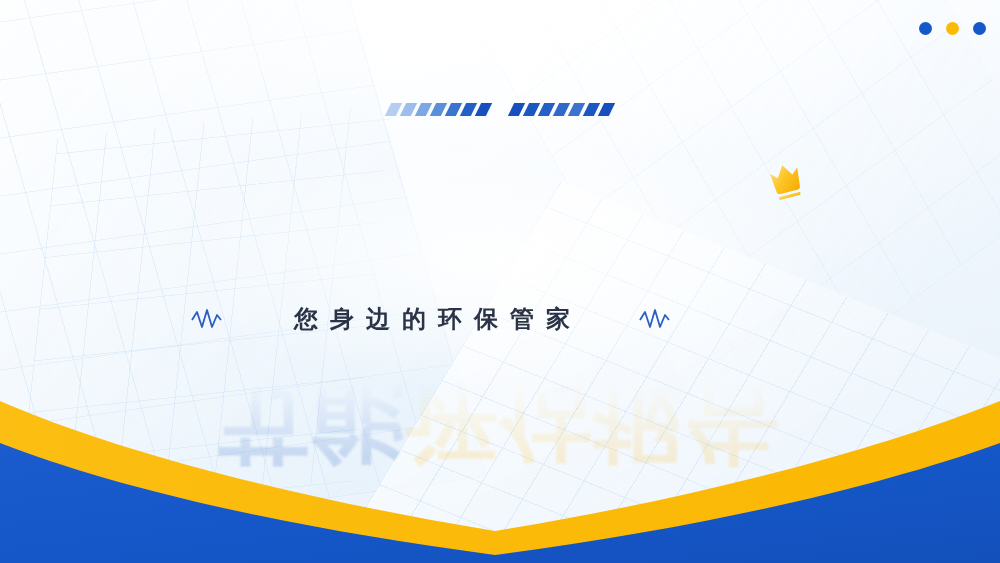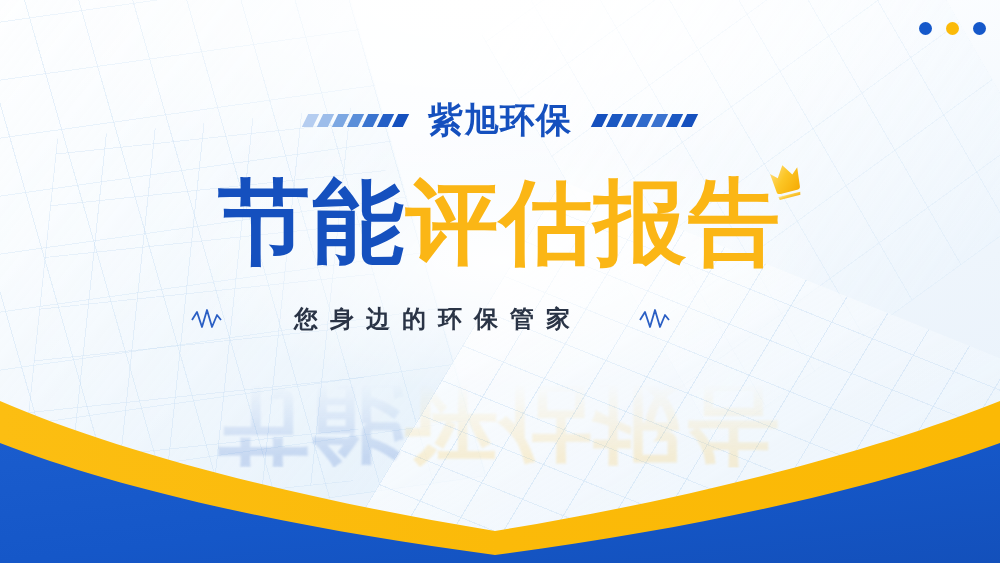--- a/index.html
+++ b/index.html
@@ -179,43 +179,37 @@
   <div class="subtitle-row">
     <span class="dash-group left">
       <i class="dash"></i>
         <i class="dash"></i>
         <i class="dash"></i>
         <i class="dash"></i>
         <i class="dash"></i>
         <i class="dash"></i>
         <i class="dash"></i>
     </span>
-    <span class="brand-name">紫旭环保</span>
     <span class="dash-group right">
       <i class="dash"></i>
         <i class="dash"></i>
         <i class="dash"></i>
         <i class="dash"></i>
         <i class="dash"></i>
         <i class="dash"></i>
         <i class="dash"></i>
     </span>
   </div>
 
   <div class="title-reflection">
     <div class="reflection-inner">
       <span class="t-blue">节能</span><span class="t-gold">评估报告</span>
     </div>
   </div>
 
-  <div class="title-wrap">
-    <h1 class="main-title">
-      <span class="t-blue">节能</span><span class="t-gold">评估报告</span>
-    </h1>
-  </div>
 
   <svg class="crown" viewBox="0 0 46 44">
     <defs>
       <linearGradient id="crownGrad" x1="0" y1="0" x2="1" y2="1">
         <stop offset="0%" stop-color="#ffe08a"></stop>
         <stop offset="45%" stop-color="#fcc625"></stop>
         <stop offset="100%" stop-color="#f5a800"></stop>
       </linearGradient>
     </defs>
     <g transform="rotate(-14 23 22)">

